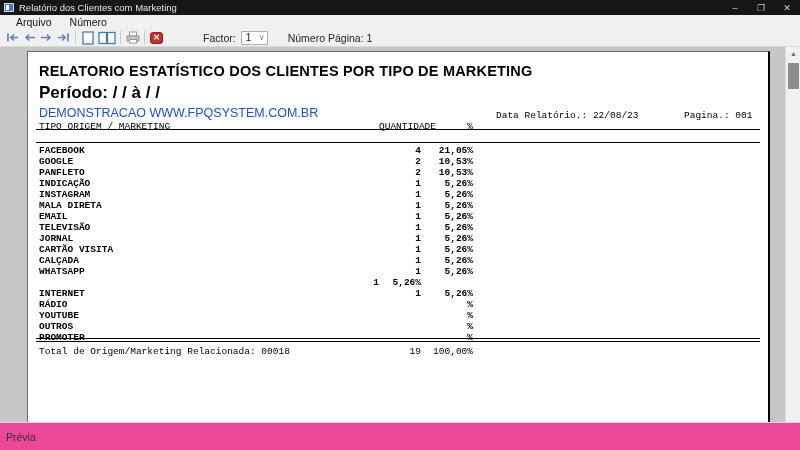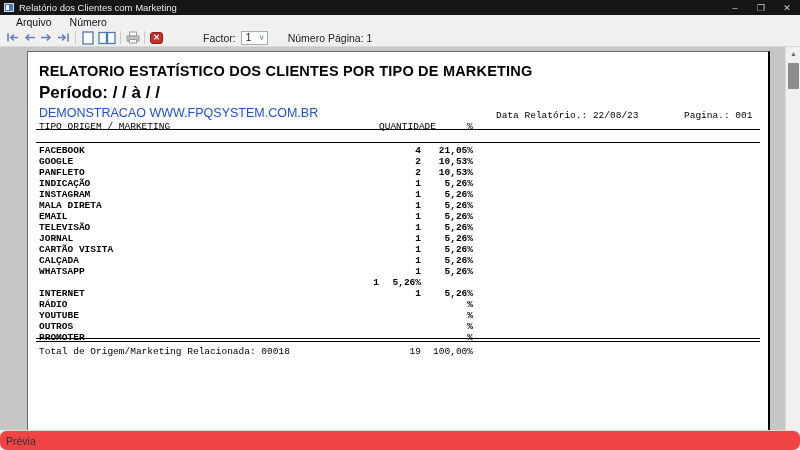--- a/index.html
+++ b/index.html
@@ -49,21 +49,21 @@
   .rows-box .tbl-row { position:static; margin:0; height:11px; line-height:11px;font-weight:bold; }
   .total-row { top:294px; }
 
   
   .vscroll { position:absolute; right:0; top:0; width:15px; height:398px; background:#f0f0f0; border-left:1px solid #dcdcdc; }
   .vs-arrow { position:absolute; left:0; width:15px; height:14px; color:#6d6d6d; font-size:7px; text-align:center; line-height:14px; }
   .vs-up { top:0; } .vs-down { bottom:0; }
   .vs-thumb { position:absolute; left:2px; top:16px; width:11px; height:26px; background:#8c8c8c; border-radius:1px; }
 
   
-  .statusbar { height:20px; background:#ef4444; border-top:1px solid #dadada; display:flex; align-items:center; padding-left:6px; font-size:10.5px; color:#333; flex:0 0 auto;border-radius:7px; }
+  .statusbar { height:28px; background:#ec4899; border-top:1px solid #dadada; display:flex; align-items:center; padding-left:6px; font-size:10.5px; color:#333; flex:0 0 auto; }
 
   svg { display:block; }
 </style>
 </head>
 <body>
 
 <div class="window">
 
   <div class="titlebar">
     <span class="appicon"></span>

